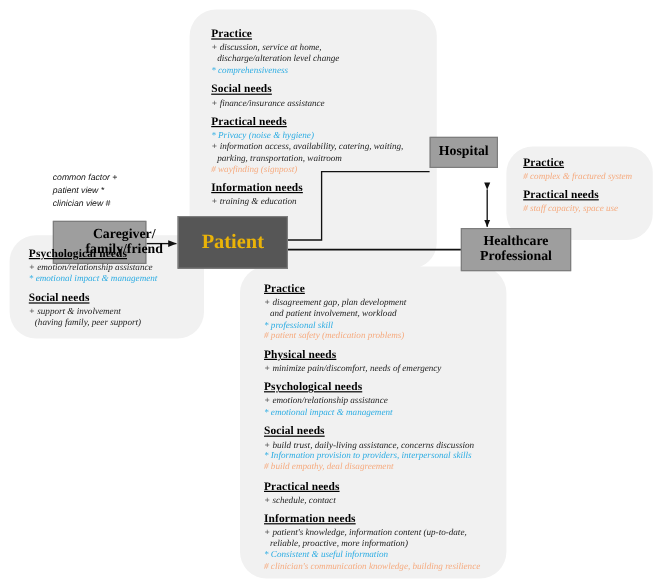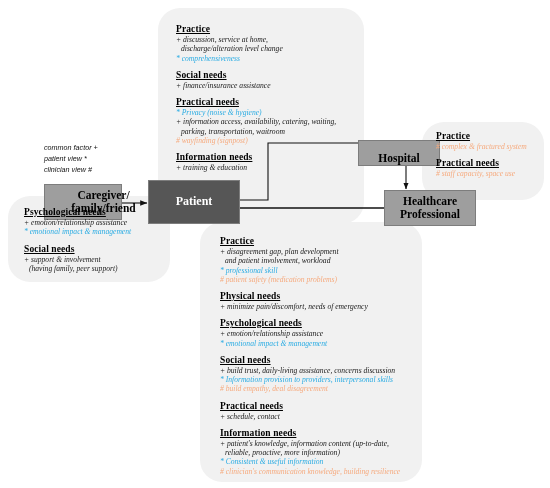--- a/index.html
+++ b/index.html
@@ -26,21 +26,21 @@
     box-sizing:border-box;
     display:flex;
     align-items:center;
     justify-content:center;
     text-align:center;
     font-weight:bold;
     font-family:"Liberation Serif", serif;
     line-height:1.15;
     border:1px solid #7d7d7d;
   }
-  .node.dark{background:#565656;color:#ffffff;font-size:12px;}
+  .node.dark{background:#565656;color:#eab308;font-size:17px;}
   .node.gray{background:#9e9e9e;color:#000000;font-size:11.5px;}
 
   
   .block{position:absolute;box-sizing:border-box;}
   .sect{
     font-weight:bold;
     text-decoration:underline;
     font-size:9.5px;
     color:#000;
     margin:0 0 1px 0;
@@ -112,21 +112,21 @@
 
   <div class="node dark" style="left:148px;top:180px;width:92px;height:44px;">
     <span>Patient</span>
   </div>
 
   <div class="node gray" style="left:44px;top:184px;width:78px;height:36px;padding-left:41px;">
     <span style="white-space:pre-line;">Caregiver/
 family/friend</span>
   </div>
 
-  <div class="node gray" style="left:358px;top:140px;width:82px;height:26px;align-items:flex-end;">
+  <div class="node gray" style="left:358px;top:114px;width:57px;height:26px;">
     <span>Hospital</span>
   </div>
 
   <div class="node gray" style="left:384px;top:190px;width:92px;height:36px;">
     <span style="white-space:pre-line;">Healthcare
 Professional</span>
   </div>
 
   <div class="block" style="left:176px;top:24px;width:192px;">
       <div class="sect">Practice</div>

